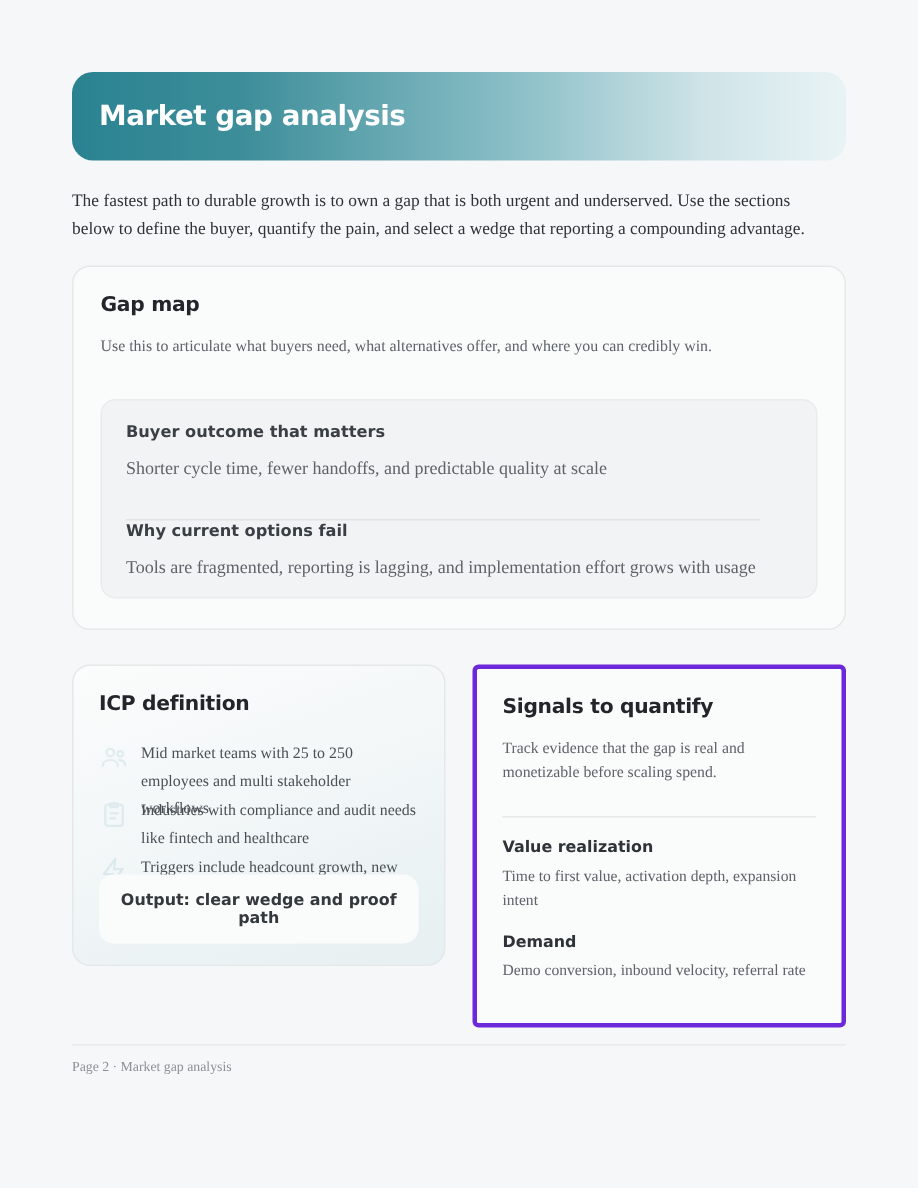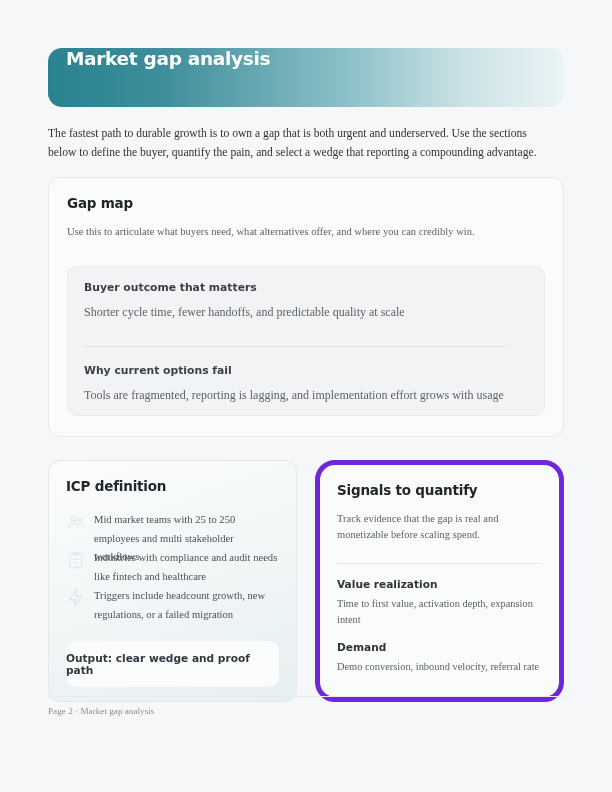--- a/index.html
+++ b/index.html
@@ -23,21 +23,21 @@
     padding: 48px 48px 0 48px;
     box-sizing: border-box;
   }
 
   
   .banner {
     height: 59px;
     border-radius: 14px;
     background: linear-gradient(90deg, #2a8291 0%, #3d8e9a 22%, #8dc0c8 58%, #cfe4e8 82%, #e9f3f5 100%);
     display: flex;
-    align-items: flex-start;
+    align-items: center;
     padding: 0 18px;
     box-sizing: border-box;
   }
   .banner-title {
     font-family: "DejaVu Sans", sans-serif;
     font-weight: bold;
     font-size: 18.5px;
     letter-spacing: -0.3px;
     color: #ffffff;
   }
@@ -96,37 +96,37 @@
     margin-top: 11px;
     font-size: 12px;
     line-height: 15px;
     color: #5d6369;
   }
   .entry-divider {
     height: 1px;
     background: #e0e3e4;
     margin: 26px 28px 0 0;
   }
-  .entry.second { margin-top: 17px; }
+  .entry.second { }
 
   
   .columns {
     display: flex;
     gap: 18px;
     margin-top: 23px;
   }
   .col { width: 249px; }
 
   .icp-card {
     border: 1px solid #e3e8e9;
     border-radius: 12px;
     background: linear-gradient(160deg, #fbfcfc 0%, #f3f7f8 45%, #e6eff1 100%);
     padding: 17px 17px 14px 17px;
     box-sizing: border-box;
-    height: 242px;
+    height: 201px;
     position: relative;
   }
   .icp-list {
     margin-top: 17px;
     position: relative;
   }
   .icp-item {
     display: flex;
     align-items: flex-start;
     gap: 8px;
@@ -147,30 +147,30 @@
     flex: 1;
   }
   .output-pill {
     position: absolute;
     left: 17px;
     right: 17px;
     bottom: 14px;
     background: #fafbfb;
     border-radius: 10px;
     padding: 11px 0;
-    text-align: left;
+    text-align: center;
     font-family: "DejaVu Sans", sans-serif;
     font-weight: bold;
     font-size: 10.6px;
     color: #33383d;
   }
 
   .signals-card {
-    border: 5px solid #6d28d9;
-    border-radius: 20px;
+    border: 3px solid #6d28d9;
+    border-radius: 4px;
     background: #fafbfb;
     padding: 17px 17px 14px 17px;
     box-sizing: border-box;
     height: 242px;
   }
   .signals-sub {
     margin-top: 13px;
     font-size: 10.5px;
     line-height: 16px;
     color: #5d6369;

